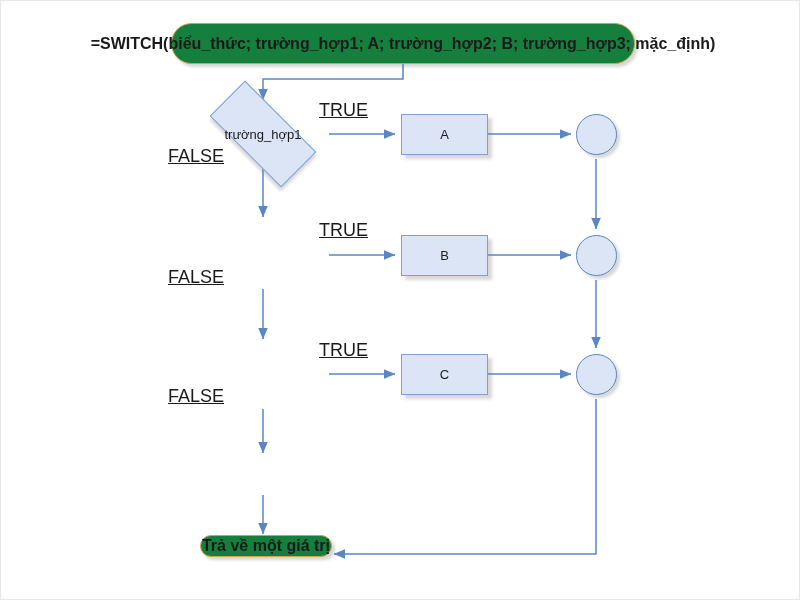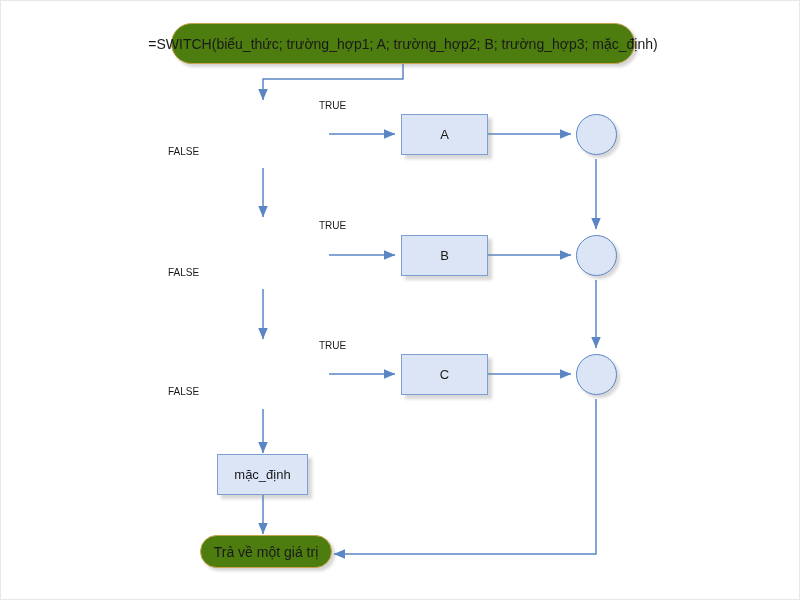--- a/index.html
+++ b/index.html
@@ -30,26 +30,27 @@
     box-sizing: border-box;
     display: flex;
     align-items: center;
     justify-content: center;
     text-align: center;
     color: #1a1a1a;
   }
 
   
   .terminal {
-    background: #4d7c0f;
+    background: #15803d;
     border: 1.4px solid #c9a44c;
     border-radius: 999px;
     box-shadow: 3px 3px 3px rgba(120,120,120,0.30);
-    font-size: 14px;
+    font-size: 16px;
     white-space: nowrap;
+    font-weight: bold;
   }
 
   
   .process {
     background: #dbe5f6;
     border: 1.3px solid #7ba0d0;
     box-shadow: 4px 4px 3px rgba(130,130,130,0.32);
     font-size: 13px;
   }
 
@@ -79,23 +80,24 @@
   .decision .dia-label {
     position: relative;
     z-index: 2;
     font-size: 13px;
     white-space: nowrap;
   }
 
   
   .edge-label {
     position: absolute;
-    font-size: 10px;
+    font-size: 18px;
     color: #1a1a1a;
     white-space: nowrap;
+    text-decoration: underline;
   }
 </style>
 </head>
 <body>
 
 <div id="canvas">
 
   <svg id="edges" viewBox="0 0 800 600" xmlns="http://www.w3.org/2000/svg">
     <defs>
       <marker id="arrow" markerWidth="9" markerHeight="9" refX="7.4" refY="3.2" orient="auto" markerUnits="strokeWidth">
@@ -131,20 +133,24 @@
       <path d="M595,279 L595,347" marker-end="url(#arrow)"></path>
 
       <path d="M595,398 L595,553 L333,553" marker-end="url(#arrow)"></path>
     </g>
   </svg>
 
   <div class="node terminal" style="left:170px; top:22px; width:464px; height:41px;">
     <span>=SWITCH(biểu_thức; trường_hợp1; A; trường_hợp2; B; trường_hợp3; mặc_định)</span>
   </div>
 
+  <div class="node decision" style="left:192px; top:99px; width:140px; height:68px;">
+    <span class="dia-shape"></span>
+    <span class="dia-label">trường_hợp1</span>
+  </div>
 
   <div class="node process" style="left:400px; top:113px; width:87px; height:41px;">
     <span>A</span>
   </div>
 
   <div class="node connector-circle" style="left:575px; top:113px; width:41px; height:41px;">
     <span></span>
   </div>
 
 
@@ -158,25 +164,22 @@
 
 
   <div class="node process" style="left:400px; top:353px; width:87px; height:41px;">
     <span>C</span>
   </div>
 
   <div class="node connector-circle" style="left:575px; top:353px; width:41px; height:41px;">
     <span></span>
   </div>
 
-  <div class="node process" style="left:216px; top:453px; width:91px; height:41px;">
-    <span>mặc_định</span>
-  </div>
 
-  <div class="node terminal" style="left:199px; top:534px; width:132px; height:33px;">
+  <div class="node terminal" style="left:199px; top:534px; width:132px; height:22px;">
     <span>Trả về một giá trị</span>
   </div>
 
   <div class="edge-label" style="left:318px; top:99px;">TRUE</div>
   <div class="edge-label" style="left:167px; top:145px;">FALSE</div>
 
   <div class="edge-label" style="left:318px; top:219px;">TRUE</div>
   <div class="edge-label" style="left:167px; top:266px;">FALSE</div>
 
   <div class="edge-label" style="left:318px; top:339px;">TRUE</div>

